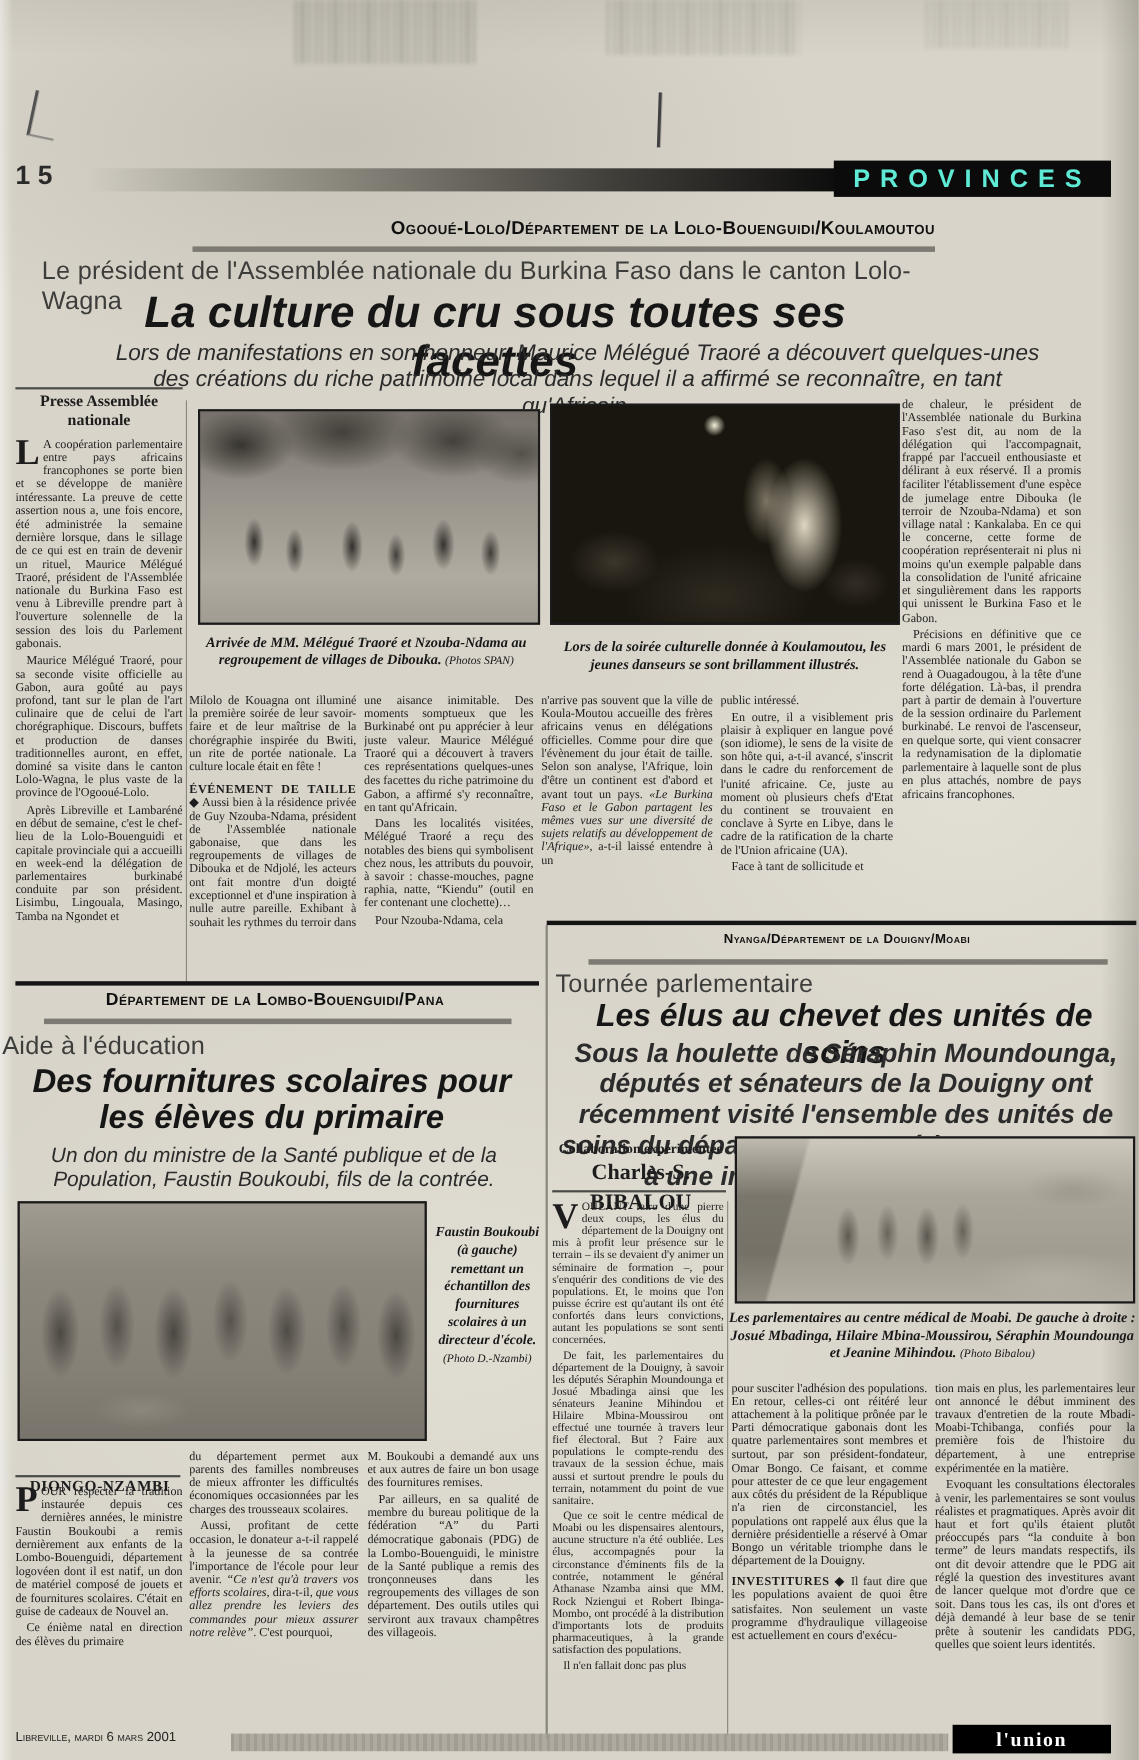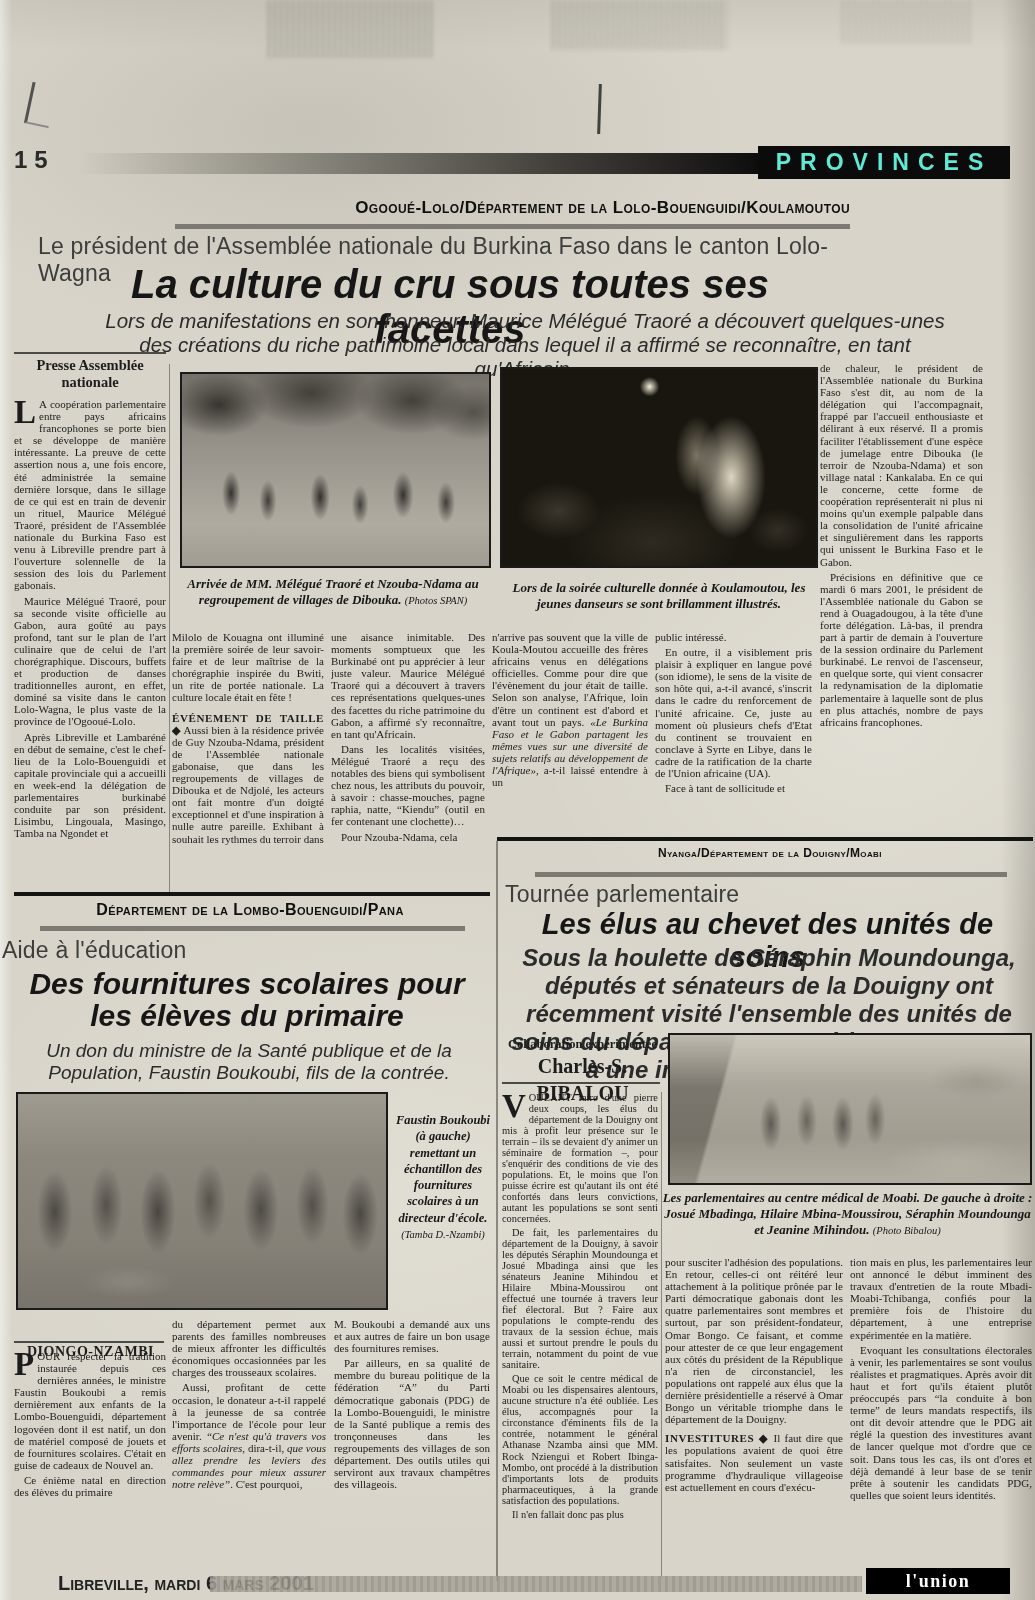--- a/index.html
+++ b/index.html
@@ -38,21 +38,21 @@
   .bodycol p.noindent{text-indent:0;}
   .dropcap{float:left;font-weight:700;font-size:33px;line-height:.78;padding:2px 3px 0 0;}
   .lead{font-weight:700;letter-spacing:.6px;}
   .byline{font-weight:700;text-align:center;}
   .caption{font-weight:700;font-style:italic;text-align:center;line-height:1.22;color:#171717;}
   .credit{font-weight:400;font-size:10.5px;}
   .photo{border:2px solid #1a1a1a;box-sizing:border-box;}
   .vrule{background:rgba(70,68,62,.55);width:1px;}
   .blackrule{background:#141414;}
   
-  .fdate{font-family:"Liberation Sans",sans-serif;font-weight:700;font-variant:small-caps;font-size:20px;color:#222;margin-left:44px;}
+  .fdate{font-family:"Liberation Sans",sans-serif;font-weight:400;font-variant:small-caps;font-size:12px;color:#222;}
   .fbar{background:repeating-linear-gradient(90deg,#97938a 0 3px,#a7a399 3px 7px);opacity:.85;}
   .brandbox{background:#000;color:#fff;font-weight:700;font-size:18px;letter-spacing:1.5px;text-align:center;line-height:26px;}
 </style>
 </head>
 <body>
 
 <div id="page">
 
   <div class="abs streak" style="left:268px;top:0;width:165px;height:58px;"></div>
   <div class="abs streak" style="left:552px;top:0;width:175px;height:50px;opacity:.45;"></div>
@@ -148,21 +148,21 @@
         radial-gradient(ellipse 26px 60px at 10% 55%, rgba(35,33,30,.85), transparent 68%),
         radial-gradient(ellipse 24px 58px at 24% 52%, rgba(45,42,38,.8), transparent 68%),
         radial-gradient(ellipse 26px 62px at 38% 55%, rgba(30,28,25,.85), transparent 68%),
         radial-gradient(ellipse 24px 56px at 52% 50%, rgba(48,45,40,.8), transparent 68%),
         radial-gradient(ellipse 26px 60px at 66% 54%, rgba(35,33,30,.82), transparent 68%),
         radial-gradient(ellipse 24px 58px at 80% 52%, rgba(42,40,36,.8), transparent 68%),
         radial-gradient(ellipse 26px 60px at 93% 56%, rgba(33,31,28,.85), transparent 68%),
         radial-gradient(ellipse 60px 22px at 30% 88%, rgba(190,185,174,.5), transparent 75%);"></div>
   <div class="abs caption" style="left:391px;top:1112px;width:104px;font-size:12.5px;line-height:1.3;">
     <span>Faustin Boukoubi (à gauche) remettant un échantillon des fournitures scolaires à un directeur d'école.</span><br>
-    <span class="credit">(Tamba D.-Nzambi)</span>
+    <span class="credit">(Photo D.-Nzambi)</span>
   </div>
 
   <div class="abs byline" style="left:18px;top:1320px;width:145px;font-size:14px;letter-spacing:.5px;margin-top:24px;">DIONGO-NZAMBI</div>
   <div class="abs" style="left:14px;top:1341px;width:150px;height:2px;background:#4a4a46;"></div>
 
   <div class="abs bodycol" style="left:14px;top:1350px;width:152px;height:222px;overflow:hidden;">
     <p class="noindent"><span class="dropcap">P</span><span>OUR respecter la tradition instaurée depuis ces dernières années, le ministre Faustin Boukoubi a remis dernièrement aux enfants de la Lombo-Bouenguidi, département logovéen dont il est natif, un don de matériel composé de jouets et de fournitures scolaires. C'était en guise de cadeaux de Nouvel an.</span></p>
     <p>Ce énième natal en direction des élèves du primaire</p>
   </div>
   <div class="abs bodycol" style="left:172px;top:1318px;width:154px;height:256px;overflow:hidden;">

